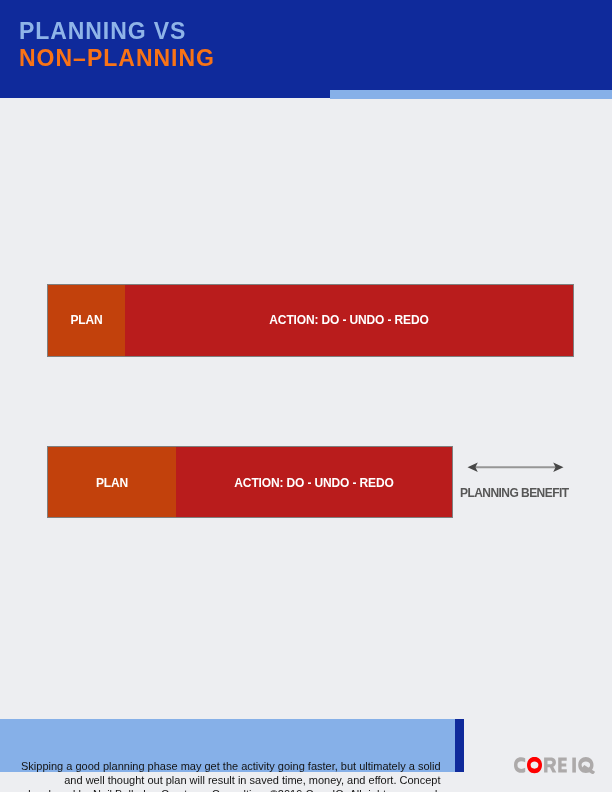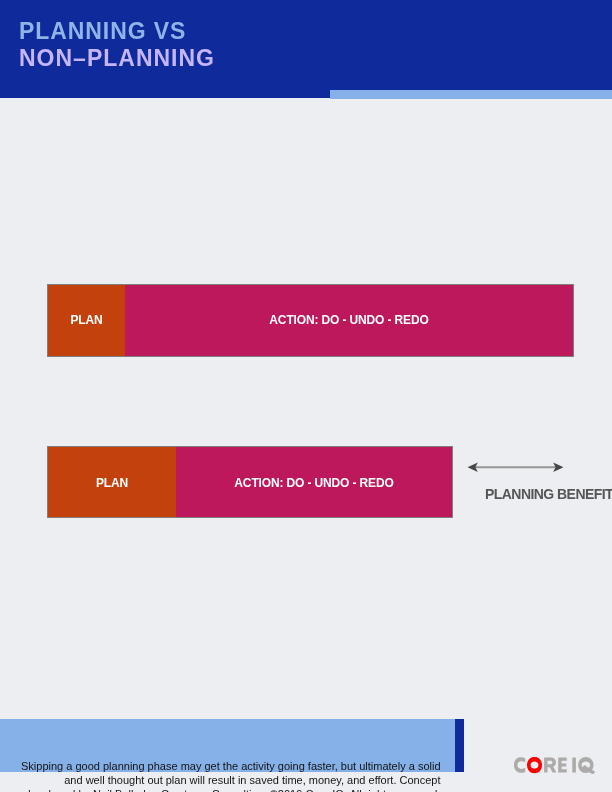--- a/index.html
+++ b/index.html
@@ -19,21 +19,21 @@
     background:#0f2a9b;
   }
   .hdr-title-small {
     position:absolute; left:19px; top:18px;
     font-size:23px; font-weight:bold; letter-spacing:0.92px;
     color:#8fb4e8;
   }
   .hdr-title-big {
     position:absolute; left:19px; top:45px;
     font-size:23px; font-weight:bold; letter-spacing:1.0px;
-    color:#c4b5fd;
+    color:#f97316;
   }
   .hdr-right {
     position:absolute; right:18px; top:15.5px;
     text-align:right;
   }
   .hdr-skill { font-size:14.5px; letter-spacing:-0.42px; font-weight:bold; color:#ffffff; line-height:19px; }
   .hdr-sub   { font-size:14.5px; letter-spacing:-0.42px; font-weight:bold; color:#ffffff; line-height:19px; }
   .hdr-site  { font-size:14.5px; letter-spacing:-0.42px; font-weight:bold; color:#93b6e9; line-height:19px; }
 
   .hdr-accent {
@@ -43,39 +43,38 @@
 
   
   .bar {
     position:absolute; display:flex; box-sizing:border-box;
     border:1px solid #7f7f7f;
   }
   .seg { display:flex; align-items:center; justify-content:center; box-sizing:border-box; }
   #bar1 .seg-label { position:relative; top:-1px; }
   #bar2 .seg-label { position:relative; top:0.5px; }
   .seg-plan { background:#c2410c; }
-  .seg-action { background:#be185d; }
+  .seg-action { background:#b91c1c; }
   .seg-label {
     font-size:12px; font-weight:bold; color:#ffffff; letter-spacing:-0.14px;
     white-space:nowrap;
   }
   .seg-label-dark { color:#ffffff; }
 
   #bar1 { left:47px; top:284px; height:73px; }
   #bar2 { left:47px; top:446px; height:72px; }
   .seg-action { flex:1; }
 
   
   .benefit { position:absolute; left:460px; top:452px; width:113px; }
   .benefit svg { display:block; position:absolute; left:6.5px; top:8px; }
   .benefit-label {
-    position:absolute; left:0px; top:34px; width:113px; text-align:center;
-    font-size:14px; font-weight:bold; color:#565656; letter-spacing:-0.55px;
+    position:absolute; left:0px; top:34px; width:113px; text-align:left;
+    font-size:12px; font-weight:bold; color:#565656; letter-spacing:-0.55px;
     white-space:nowrap;
-    margin-left:25px;
   }
 
   
   .footer-box {
     position:absolute; left:0px; top:719px; width:455px; height:53px;
     background:#86b0e8;
   }
   .footer-accent {
     position:absolute; left:455px; top:719px; width:9px; height:53px;
     background:#0f2a9b;

